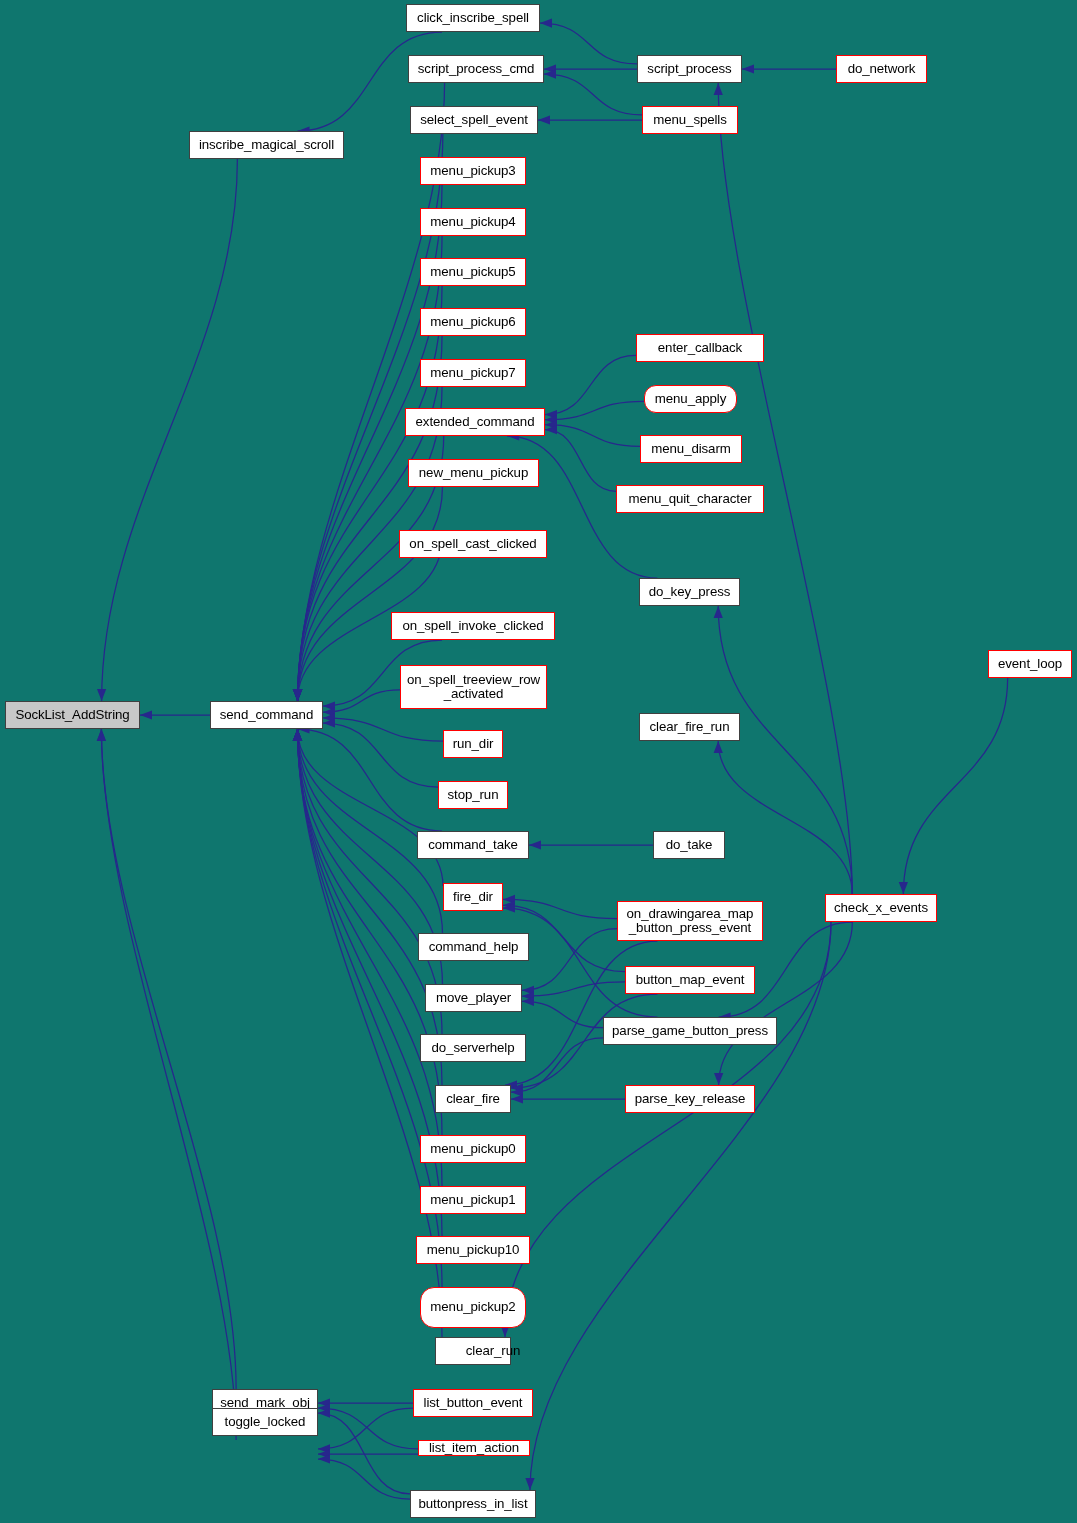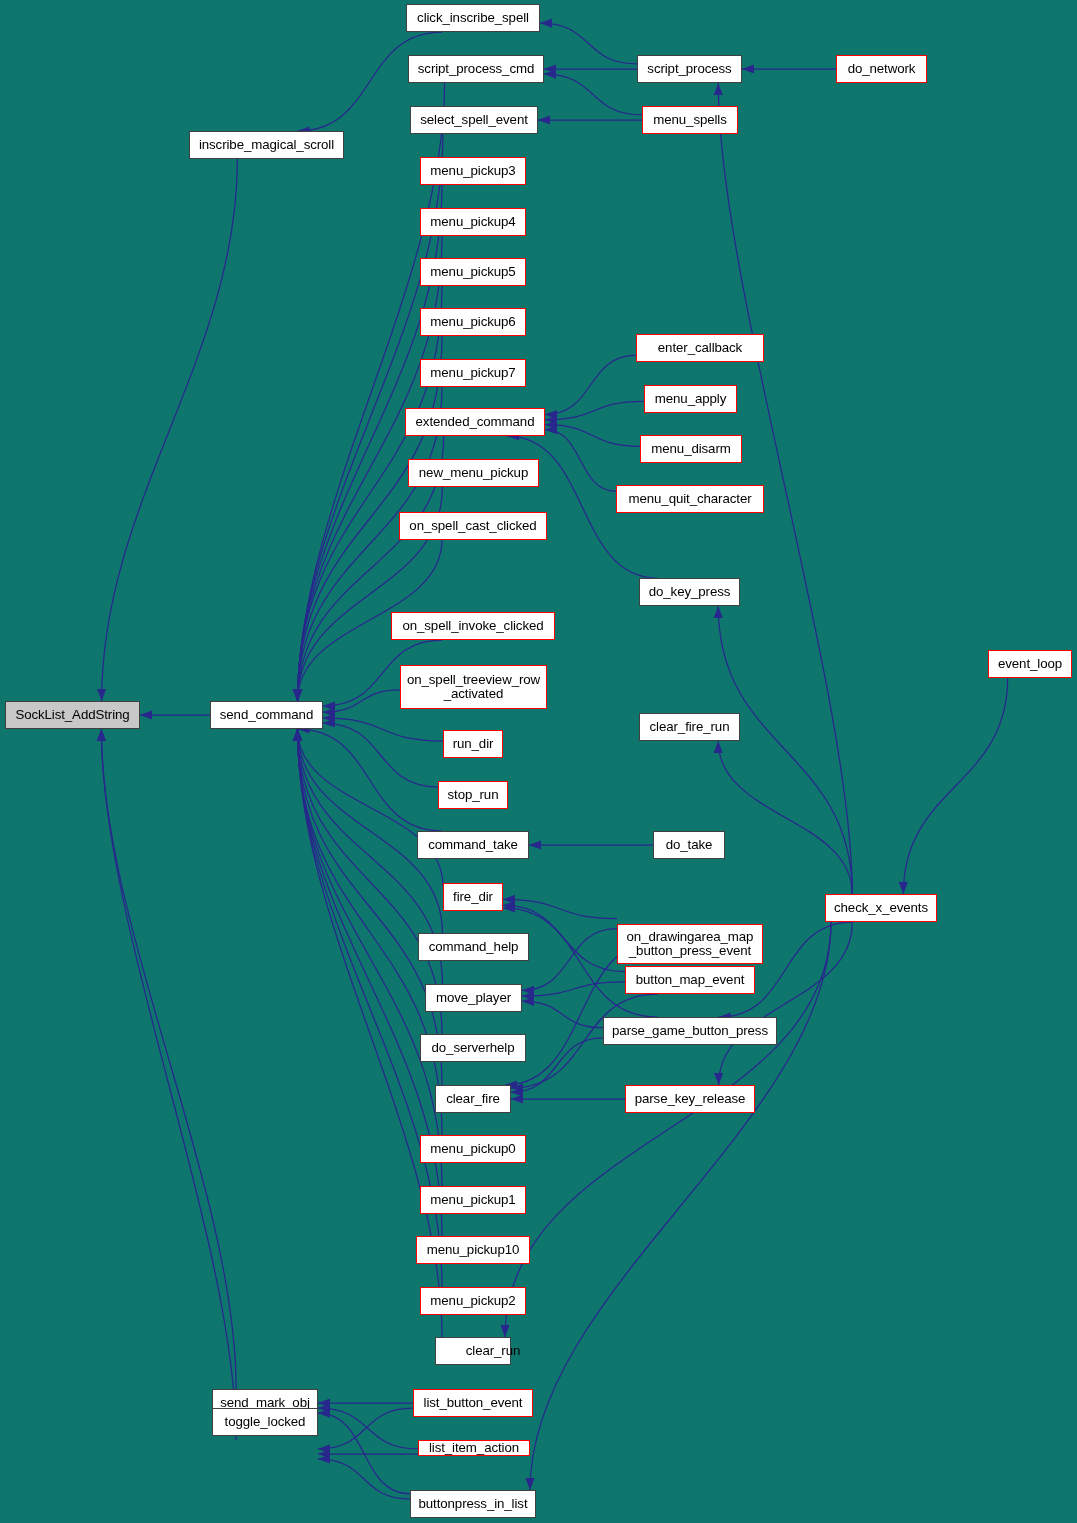--- a/index.html
+++ b/index.html
@@ -171,51 +171,51 @@
     <div class="node red" style="left: 836px; top: 55px; width: 91px; height: 28px;">do_network</div>
     <div class="node black" style="left: 410px; top: 106px; width: 128px; height: 28px;">select_spell_event</div>
     <div class="node red" style="left: 642px; top: 106px; width: 96px; height: 28px;">menu_spells</div>
     <div class="node black" style="left: 189px; top: 131px; width: 155px; height: 28px;">inscribe_magical_scroll</div>
     <div class="node red" style="left: 420px; top: 157px; width: 106px; height: 28px;">menu_pickup3</div>
     <div class="node red" style="left: 420px; top: 208px; width: 106px; height: 28px;">menu_pickup4</div>
     <div class="node red" style="left: 420px; top: 258px; width: 106px; height: 28px;">menu_pickup5</div>
     <div class="node red" style="left: 420px; top: 308px; width: 106px; height: 28px;">menu_pickup6</div>
     <div class="node red" style="left: 420px; top: 359px; width: 106px; height: 28px;">menu_pickup7</div>
     <div class="node red" style="left: 636px; top: 334px; width: 128px; height: 28px;">enter_callback</div>
-    <div class="node red" style="left: 644px; top: 385px; width: 93px; height: 28px;">menu_apply</div>
+    <div class="node red" style="left: 644px; top: 385px; width: 93px; height: 28px; border-radius: 12px;">menu_apply</div>
     <div class="node red" style="left: 405px; top: 408px; width: 140px; height: 28px;">extended_command</div>
     <div class="node red" style="left: 640px; top: 435px; width: 102px; height: 28px;">menu_disarm</div>
     <div class="node red" style="left: 408px; top: 459px; width: 131px; height: 28px;">new_menu_pickup</div>
     <div class="node red" style="left: 616px; top: 485px; width: 148px; height: 28px;">menu_quit_character</div>
-    <div class="node red" style="left: 399px; top: 512px; width: 148px; height: 28px;">on_spell_cast_clicked</div>
+    <div class="node red" style="left: 399px; top: 530px; width: 148px; height: 28px;">on_spell_cast_clicked</div>
     <div class="node black" style="left: 639px; top: 578px; width: 101px; height: 28px;">do_key_press</div>
     <div class="node red" style="left: 391px; top: 612px; width: 164px; height: 28px;">on_spell_invoke_clicked</div>
     <div class="node red" style="left: 400px; top: 665px; width: 147px; height: 44px;">on_spell_treeview_row
 _activated</div>
     <div class="node black" style="left: 639px; top: 713px; width: 101px; height: 28px;">clear_fire_run</div>
     <div class="node filled" style="left: 5px; top: 701px; width: 135px; height: 28px;">SockList_AddString</div>
     <div class="node black" style="left: 210px; top: 701px; width: 113px; height: 28px;">send_command</div>
     <div class="node red" style="left: 443px; top: 730px; width: 60px; height: 28px;">run_dir</div>
     <div class="node red" style="left: 438px; top: 781px; width: 70px; height: 28px;">stop_run</div>
     <div class="node black" style="left: 417px; top: 831px; width: 112px; height: 28px;">command_take</div>
     <div class="node black" style="left: 653px; top: 831px; width: 72px; height: 28px;">do_take</div>
     <div class="node red" style="left: 443px; top: 883px; width: 60px; height: 28px;">fire_dir</div>
-    <div class="node red" style="left: 617px; top: 901px; width: 146px; height: 40px; margin-top: 23px;">on_drawingarea_map
+    <div class="node red" style="left: 617px; top: 901px; width: 146px; height: 40px;">on_drawingarea_map
 _button_press_event</div>
     <div class="node black" style="left: 418px; top: 933px; width: 111px; height: 28px;">command_help</div>
     <div class="node red" style="left: 625px; top: 966px; width: 130px; height: 28px;">button_map_event</div>
     <div class="node black" style="left: 425px; top: 984px; width: 97px; height: 28px;">move_player</div>
     <div class="node black" style="left: 603px; top: 1017px; width: 174px; height: 28px;">parse_game_button_press</div>
     <div class="node black" style="left: 420px; top: 1034px; width: 106px; height: 28px;">do_serverhelp</div>
     <div class="node black" style="left: 435px; top: 1085px; width: 76px; height: 28px;">clear_fire</div>
     <div class="node red" style="left: 625px; top: 1085px; width: 130px; height: 28px;">parse_key_release</div>
     <div class="node red" style="left: 420px; top: 1135px; width: 106px; height: 28px;">menu_pickup0</div>
     <div class="node red" style="left: 420px; top: 1186px; width: 106px; height: 28px;">menu_pickup1</div>
     <div class="node red" style="left: 416px; top: 1236px; width: 114px; height: 28px;">menu_pickup10</div>
-    <div class="node red" style="left: 420px; top: 1287px; width: 106px; height: 28px;">menu_pickup2</div>
+    <div class="node red" style="left: 420px; top: 1287px; width: 106px; height: 41px; border-radius: 14px;">menu_pickup2</div>
     <div class="node black" style="left: 435px; top: 1337px; width: 76px; height: 28px; padding-left: 40px;">clear_run</div>
     <div class="node red" style="left: 825px; top: 894px; width: 112px; height: 28px;">check_x_events</div>
     <div class="node red" style="left: 988px; top: 650px; width: 84px; height: 28px;">event_loop</div>
     <div class="node black" style="left: 212px; top: 1389px; width: 106px; height: 28px;">send_mark_obj</div>
     <div class="node red" style="left: 413px; top: 1389px; width: 120px; height: 28px;">list_button_event</div>
     <div class="node black" style="left: 212px; top: 1408px; width: 106px; height: 28px;">toggle_locked</div>
     <div class="node red" style="left: 418px; top: 1440px; width: 112px; height: 16px;">list_item_action</div>
     <div class="node black" style="left: 410px; top: 1490px; width: 126px; height: 28px;">buttonpress_in_list</div>
   </div>
 

